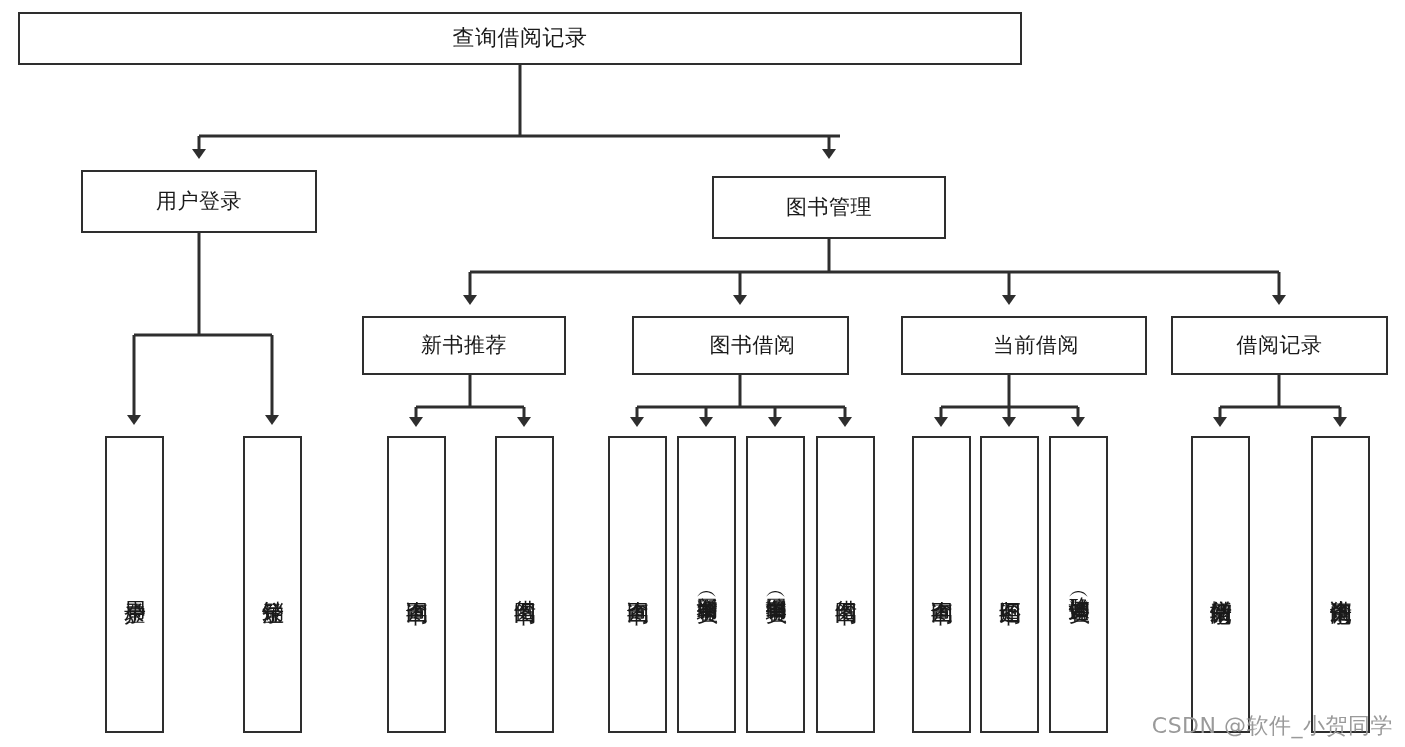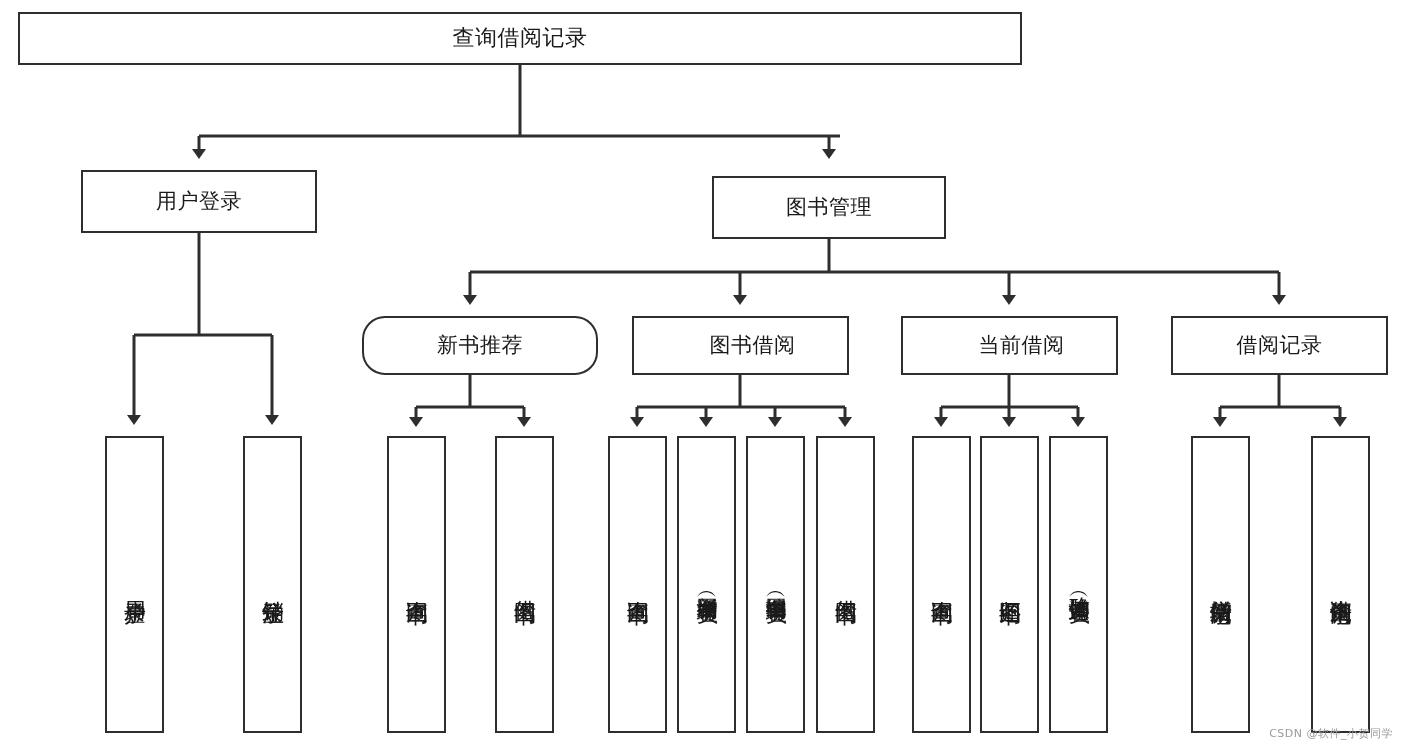--- a/index.html
+++ b/index.html
@@ -64,21 +64,21 @@
     letter-spacing: 1px;
     max-height: 100%;
   }
   .node.v.tall .label {
     font-size: 21px;
   }
   #watermark {
     position: absolute;
     right: 12px;
     bottom: 6px;
-    font-size: 11px;
+    font-size: 22px;
     color: #9a9a9a;
     white-space: nowrap;
     letter-spacing: 0.5px;
   }
 </style>
 </head>
 <body>
 
 <div id="canvas">
 
@@ -136,27 +136,27 @@
     <span class="label">查询借阅记录</span>
   </div>
 
   <div class="node h" style="left:81px; top:170px; width:236px; height:63px;">
     <span class="label">用户登录</span>
   </div>
   <div class="node h" style="left:712px; top:176px; width:234px; height:63px;">
     <span class="label">图书管理</span>
   </div>
 
-  <div class="node h" style="left:362px; top:316px; width:236px; height:59px;border-radius:23px;">
+  <div class="node h" style="left:362px; top:316px; width:204px; height:59px;">
     <span class="label">新书推荐</span>
   </div>
   <div class="node h" style="left:632px; top:316px; width:217px; height:59px;padding-left:24px;">
     <span class="label">图书借阅</span>
   </div>
-  <div class="node h" style="left:901px; top:316px; width:217px; height:59px;padding-left:24px;">
+  <div class="node h" style="left:901px; top:316px; width:246px; height:59px;padding-left:24px;">
     <span class="label">当前借阅</span>
   </div>
   <div class="node h" style="left:1171px; top:316px; width:217px; height:59px;">
     <span class="label">借阅记录</span>
   </div>
 
   <div class="node v" style="left:105px; top:436px; width:59px; height:297px;">
     <span class="label">用户登录</span>
   </div>
   <div class="node v" style="left:243px; top:436px; width:59px; height:297px;">

